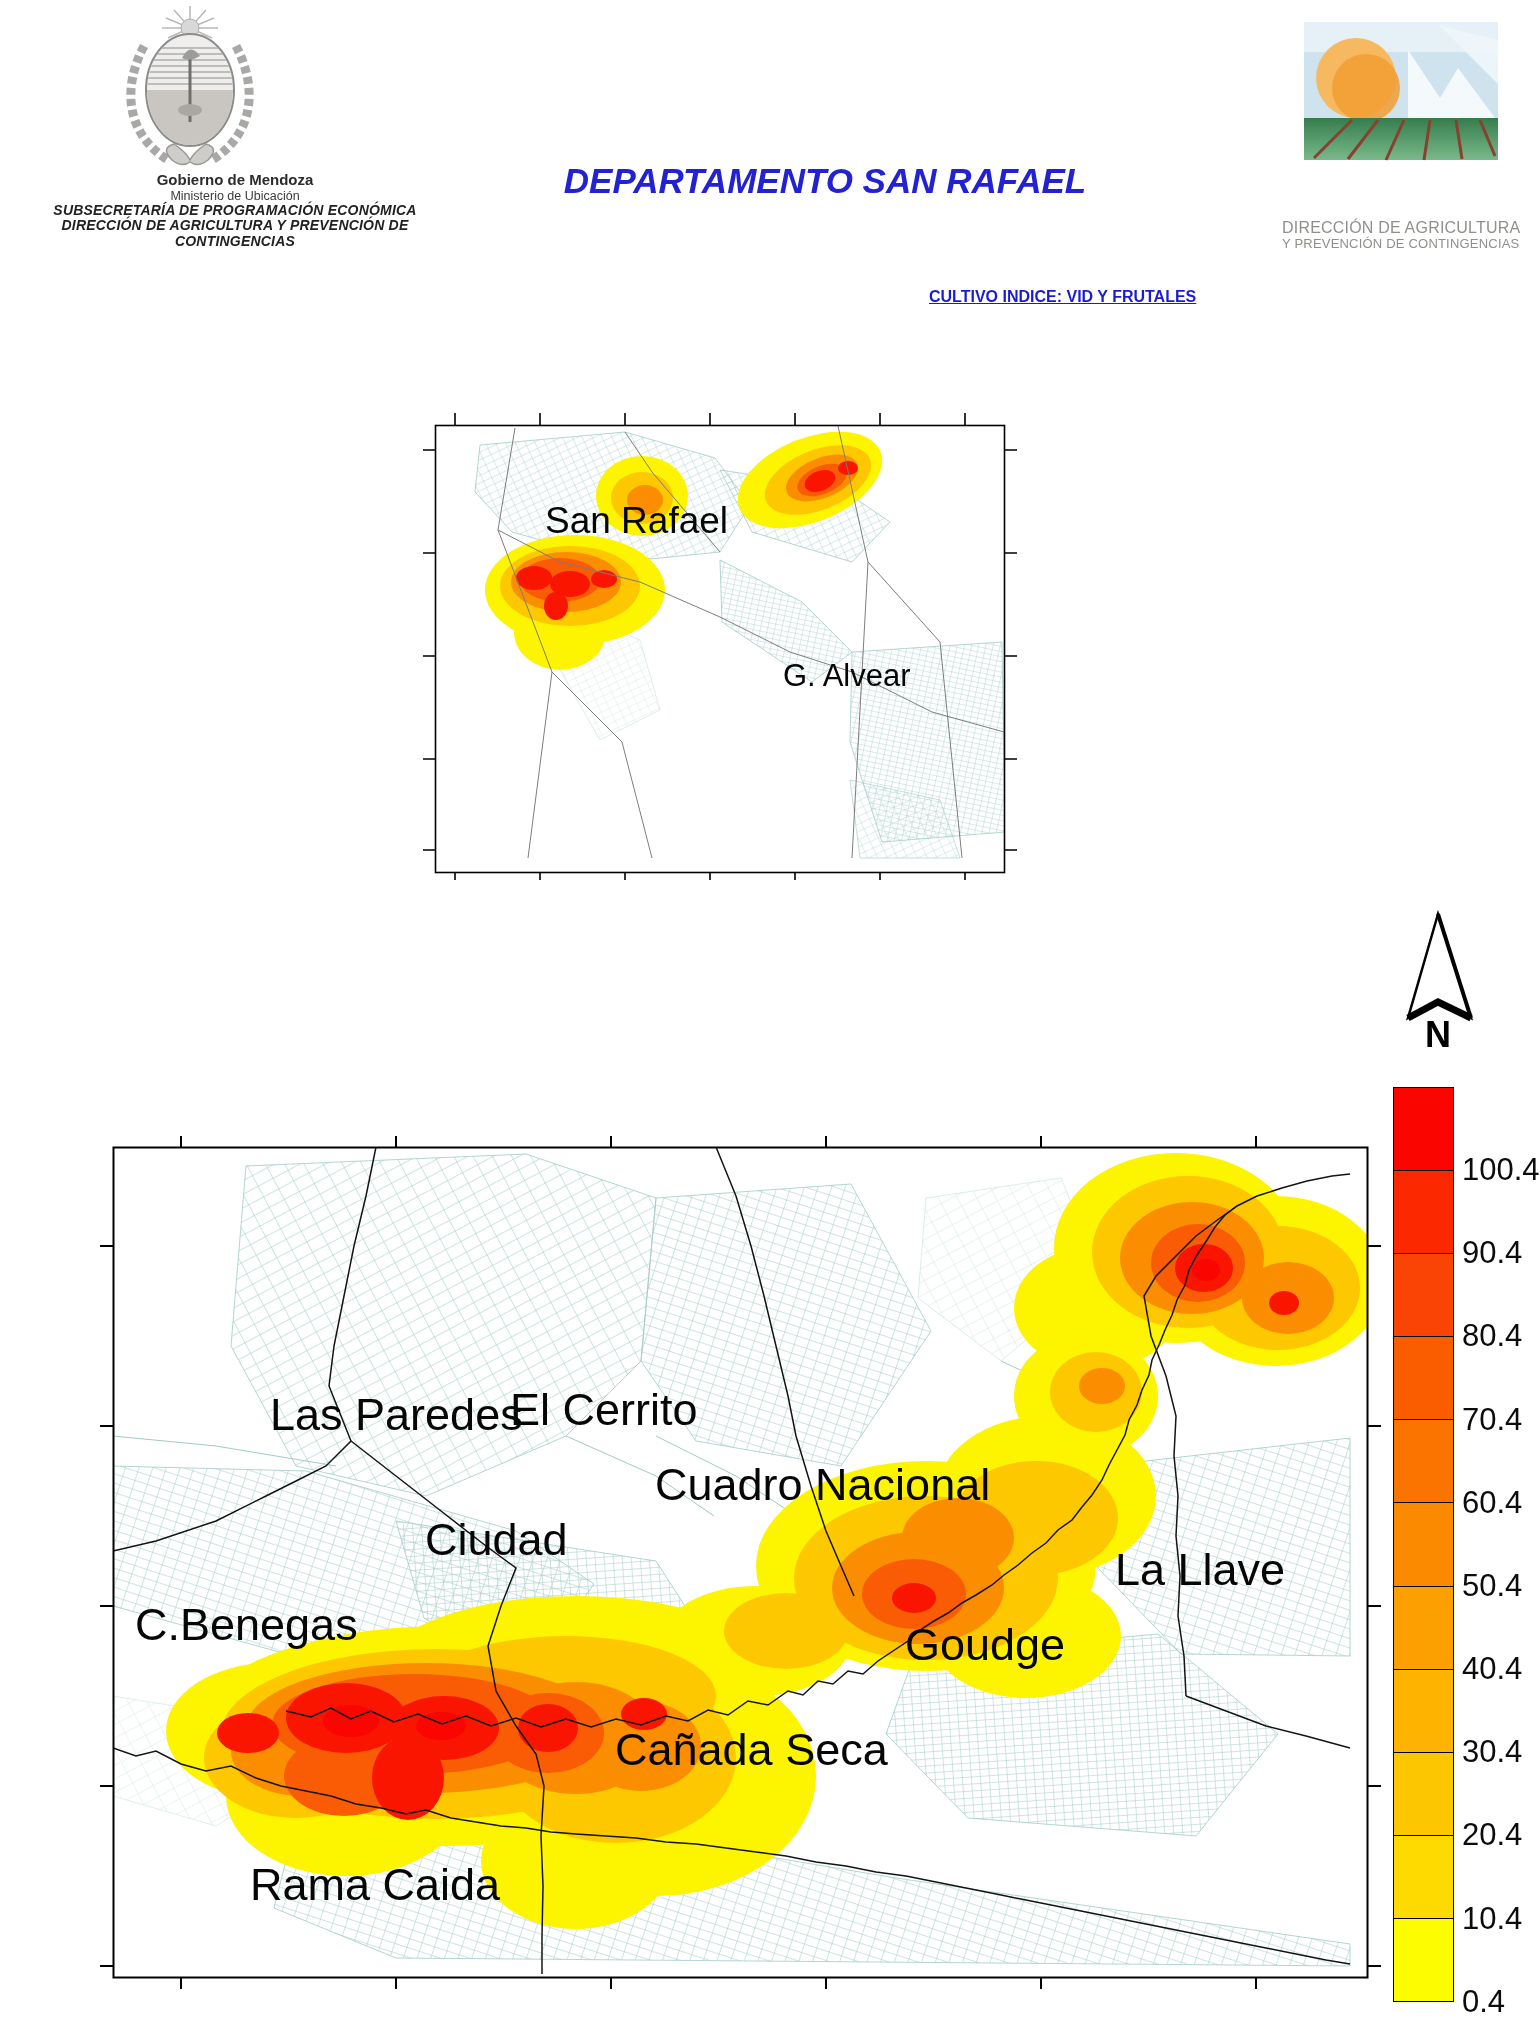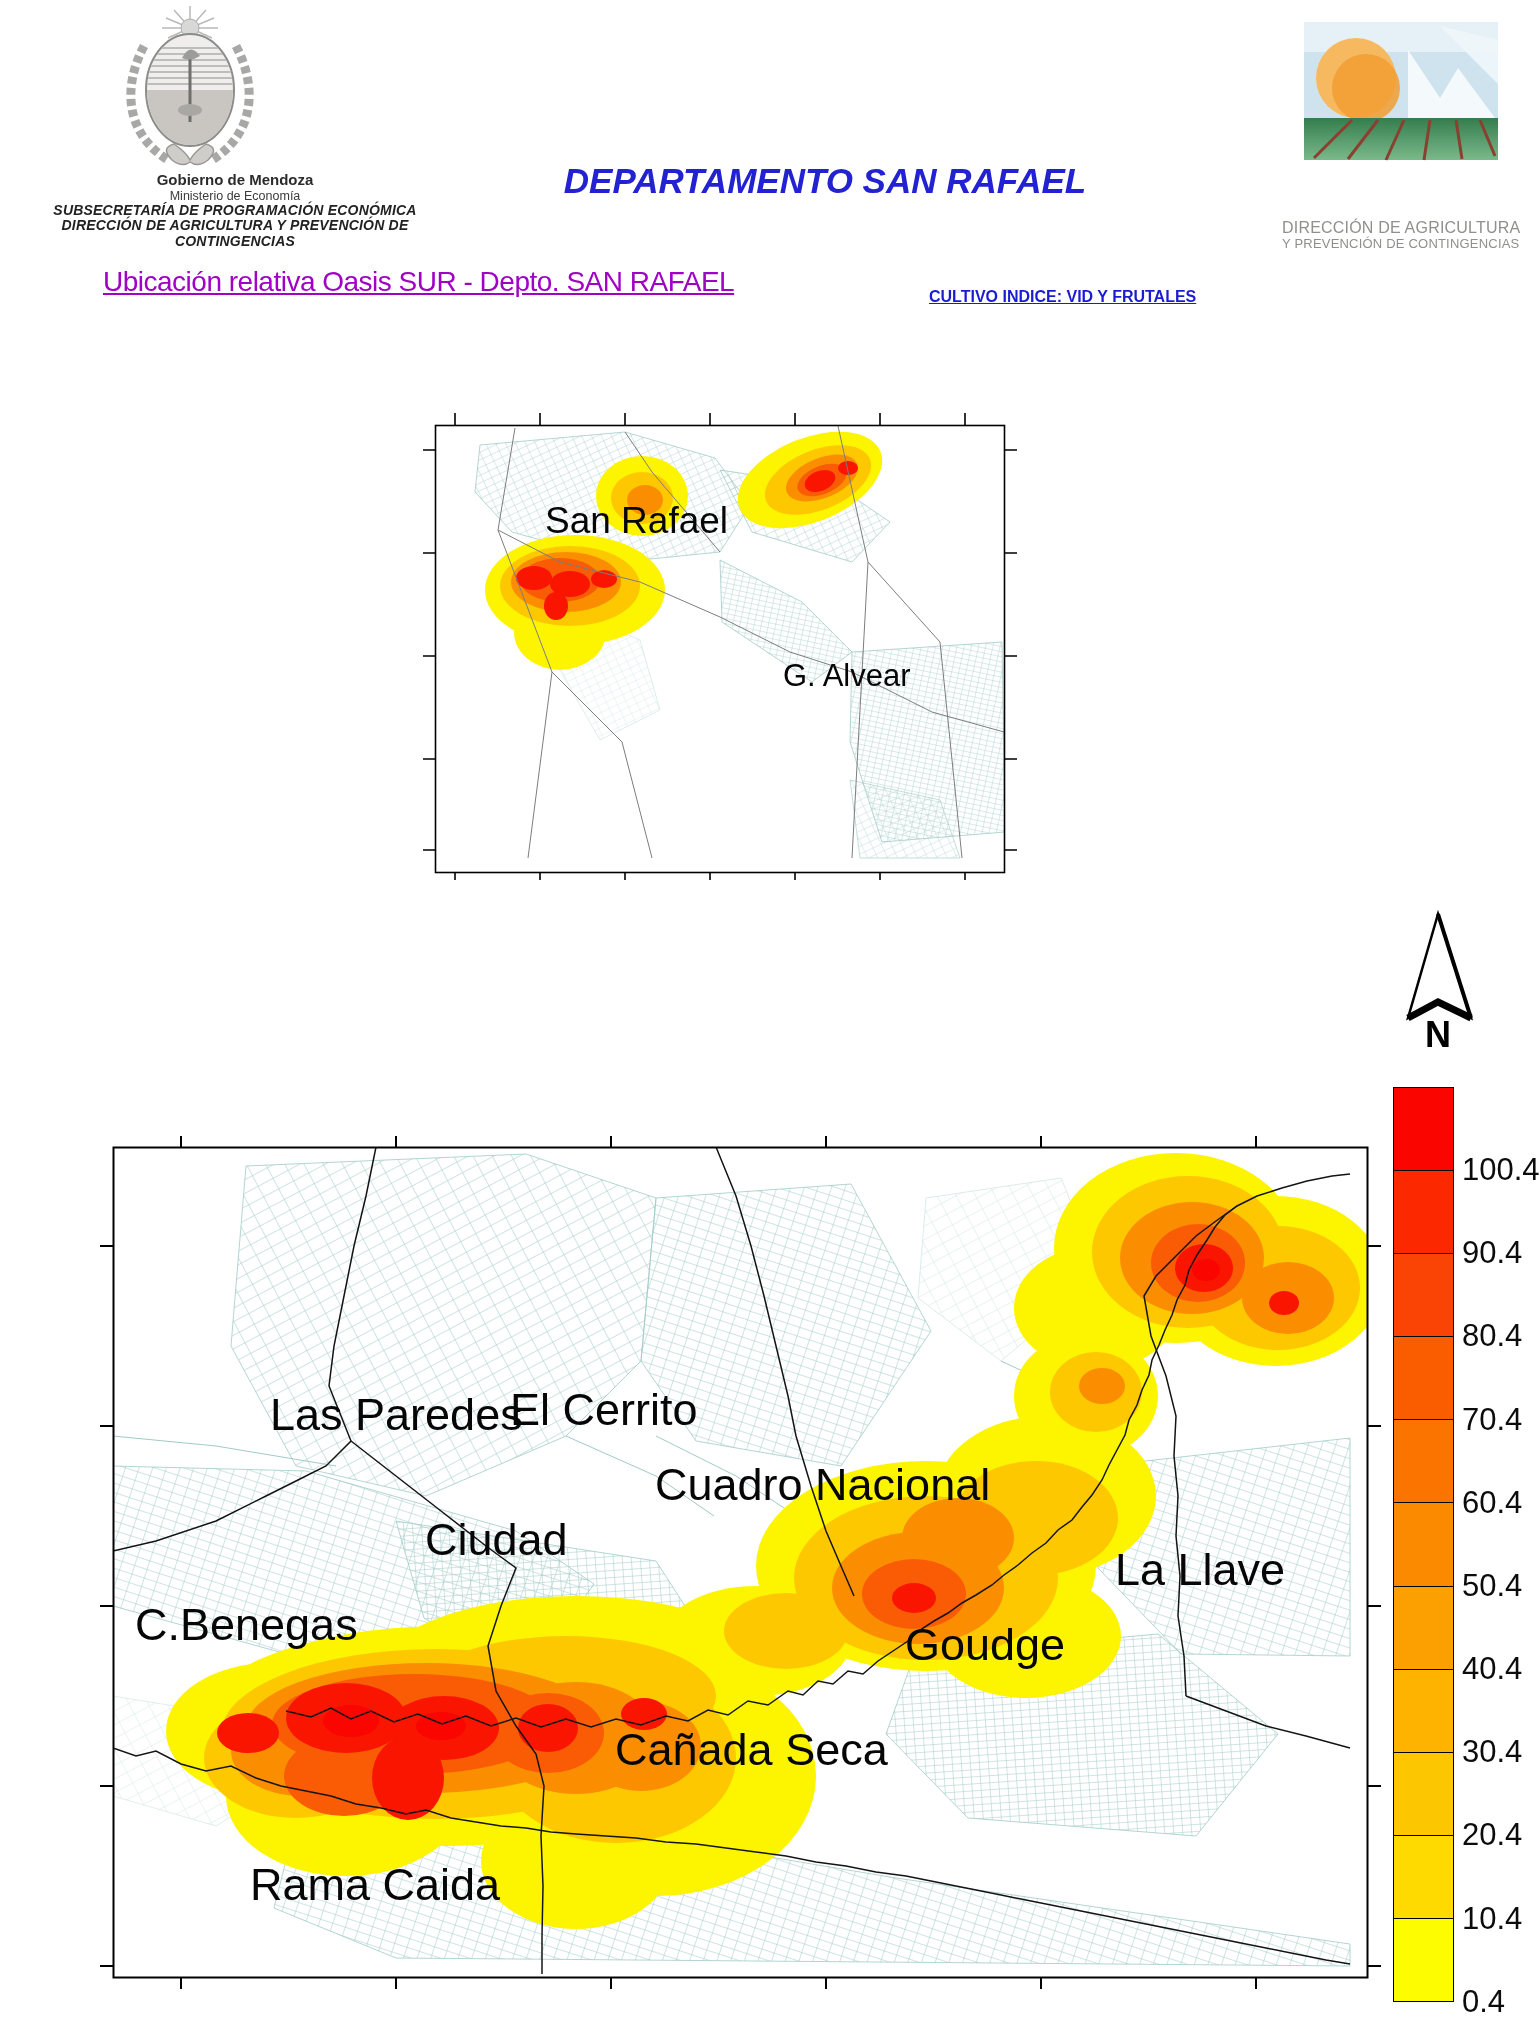--- a/index.html
+++ b/index.html
@@ -73,21 +73,21 @@
       </g>
       <line x1="80" y1="50" x2="80" y2="120" stroke="#6f6f6d" stroke-width="3"></line>
       <path d="M72,56 Q80,40 90,54 Q81,60 72,56 Z" fill="#9c9c9a"></path>
       <ellipse cx="80" cy="108" rx="12" ry="6" fill="#a9a7a3"></ellipse>
     </g>
     <path d="M62,158 Q50,146 64,142 Q76,150 80,158 Q84,150 96,142 Q110,146 98,158 Q88,166 80,160 Q72,166 62,158 Z" fill="#cfcdc9" stroke="#9a9896" stroke-width="1.5"></path>
   </svg>
 
   <div class="abs gov-caption">
     <div class="g1">Gobierno de Mendoza</div>
-    <div class="g2">Ministerio de Economía</div>
+    <div class="g2">Ministerio de Ubicación</div>
     <div class="g3">SUBSECRETARÍA DE PROGRAMACIÓN ECONÓMICA</div>
     <div class="g3">DIRECCIÓN DE AGRICULTURA Y  PREVENCIÓN DE CONTINGENCIAS</div>
   </div>
 
   <div class="abs title">
     <div>DEPARTAMENTO SAN RAFAEL</div>
   </div>
 
   <svg class="abs" style="left:1290px;top:6px" width="222" height="172" viewBox="0 0 222 172">
     <rect x="0" y="0" width="222" height="172" fill="#ffffff"></rect>
@@ -110,21 +110,20 @@
       <line x1="172" y1="153" x2="166" y2="114"></line>
         <line x1="205" y1="150" x2="190" y2="114"></line>
     </g>
   </svg>
 
   <div class="abs agency-caption">
     <div class="a1">DIRECCIÓN DE AGRICULTURA</div>
     <div class="a2">Y PREVENCIÓN DE CONTINGENCIAS</div>
   </div>
 
-  <div class="abs sub-loc">Ubicación relativa Oasis SUR - Depto. SAN RAFAEL</div>
   <div class="abs sub-crop">CULTIVO INDICE: VID Y FRUTALES</div>
 
   <svg style="left:420px;top:410px" width="600" height="470" viewBox="0 0 600 470">
     <defs>
       <pattern id="opA" width="9" height="7" patternUnits="userSpaceOnUse" patternTransform="rotate(-25)">
         <path d="M0 0H9M0 0V7" stroke="#a3ccc8" stroke-width="0.8" fill="none"></path>
       </pattern>
       <pattern id="opB" width="7" height="5" patternUnits="userSpaceOnUse" patternTransform="rotate(12)">
         <path d="M0 0H7M0 0V5" stroke="#a3ccc8" stroke-width="0.8" fill="none"></path>
       </pattern>

